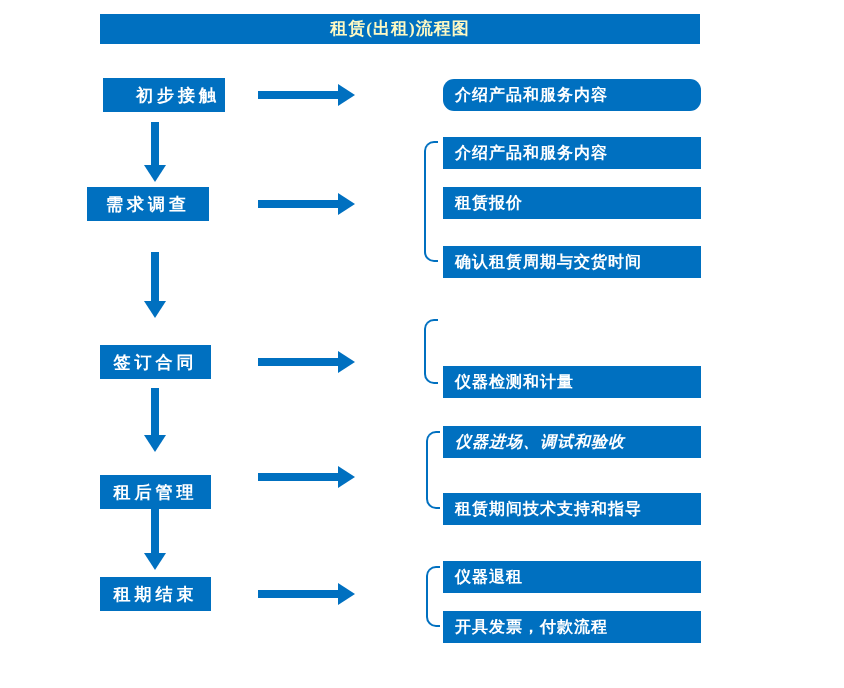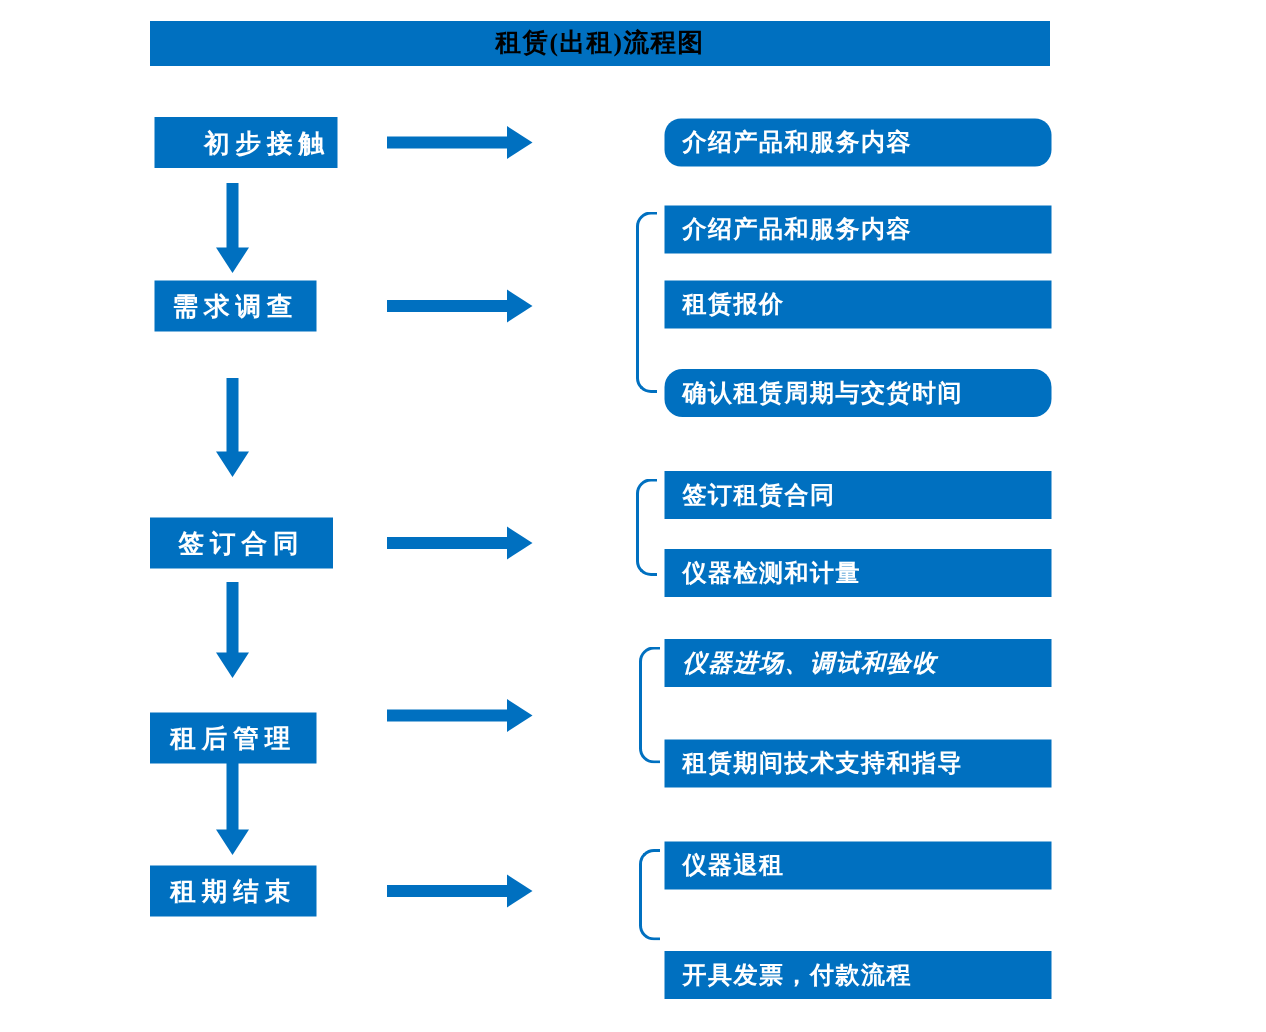--- a/index.html
+++ b/index.html
@@ -13,21 +13,21 @@
     height: 688px;
     background: #ffffff;
     overflow: hidden;
   }
 
   .title-bar {
     position: absolute;
     left: 100px; top: 14px;
     width: 600px; height: 30px;
     background: var(--blue);
-    color: #000000;
+    color: #fef9c3;
     font-weight: bold;
     font-size: 17px;
     line-height: 30px;
     text-align: center;
     letter-spacing: 1px;
   }
 
   .stage {
     position: absolute;
     height: 34px;
@@ -98,22 +98,22 @@
   }
 </style>
 </head>
 <body>
 
 <div class="canvas">
 
   <div class="title-bar">租赁(出租)流程图</div>
 
   <div class="stage" style="left:103px; top:78px;  width:122px;padding-left:28px;">初步接触</div>
-  <div class="stage" style="left:103px; top:187px; width:108px;">需求调查</div>
-  <div class="stage" style="left:100px; top:345px; width:122px;">签订合同</div>
+  <div class="stage" style="left:87px; top:187px; width:122px;">需求调查</div>
+  <div class="stage" style="left:100px; top:345px; width:111px;">签订合同</div>
   <div class="stage" style="left:100px; top:475px; width:111px;">租后管理</div>
   <div class="stage" style="left:100px; top:577px; width:111px;font-family:Liberation Mono, monospace;">租期结束</div>
 
   <div class="v-arrow" style="left:144px; top:122px; height:60px;">
     <span class="bar"></span>
       <span class="tip"></span>
   </div>
   <div class="v-arrow" style="left:144px; top:252px; height:66px;">
     <span class="bar"></span>
       <span class="tip"></span>
@@ -150,24 +150,23 @@
 
   <div class="bracket" style="left:424px; top:141px; height:121px;"></div>
   <div class="bracket" style="left:424px; top:319px; height:65px;"></div>
   <div class="bracket" style="left:426px; top:431px; height:78px;"></div>
   <div class="bracket" style="left:426px; top:566px; height:61px;"></div>
 
   <div class="detail" style="top:79px;border-radius:11px;">介绍产品和服务内容</div>
 
   <div class="detail" style="top:137px;">介绍产品和服务内容</div>
   <div class="detail" style="top:187px;text-align:right;">租赁报价</div>
-  <div class="detail" style="top:246px;border-radius:12px;">确认租赁周期与交货时间</div>
+  <div class="detail" style="top:246px;">确认租赁周期与交货时间</div>
 
-  <div class="detail" style="top:314px;">签订租赁合同</div>
   <div class="detail" style="top:366px;">仪器检测和计量</div>
 
   <div class="detail" style="top:426px;font-style:italic;">仪器进场、调试和验收</div>
   <div class="detail" style="top:493px;">租赁期间技术支持和指导</div>
 
   <div class="detail" style="top:561px;">仪器退租</div>
-  <div class="detail" style="top:611px;margin-top:23px;">开具发票，付款流程</div>
+  <div class="detail" style="top:611px;">开具发票，付款流程</div>
 
 </div>
 
 </body></html>

